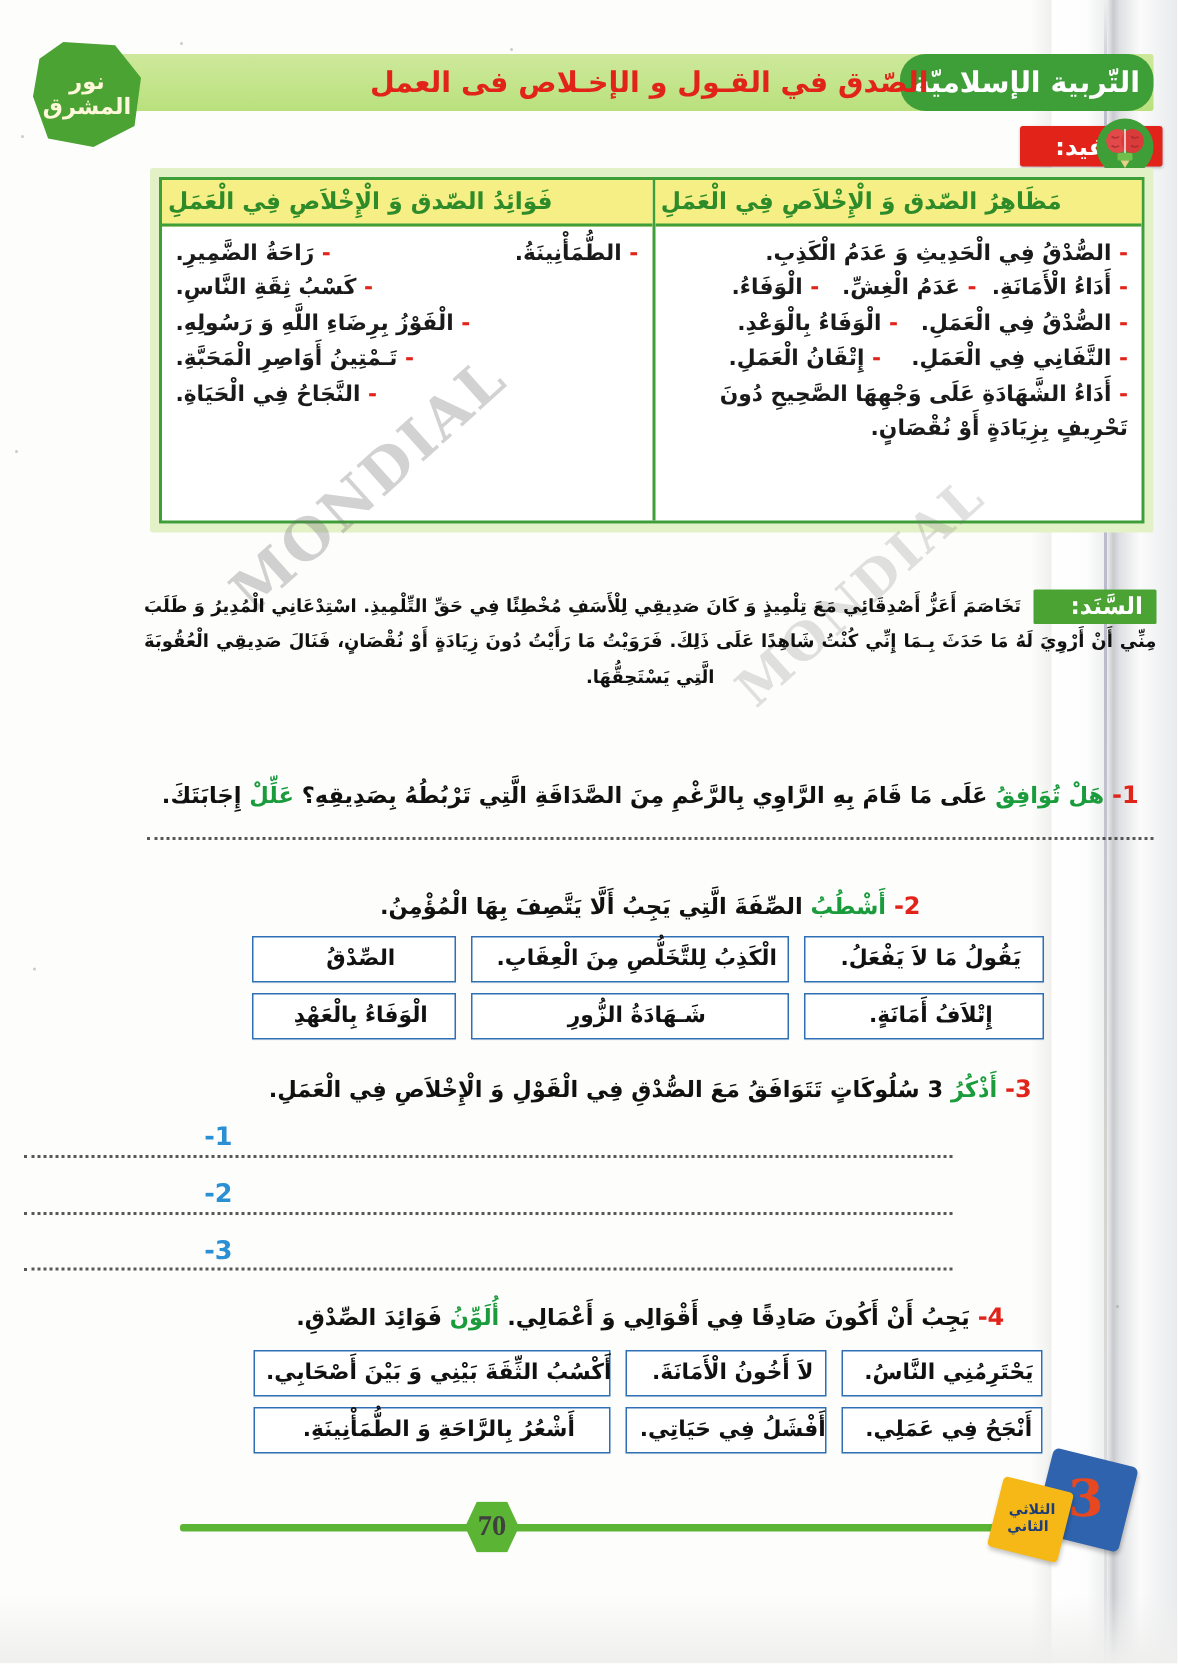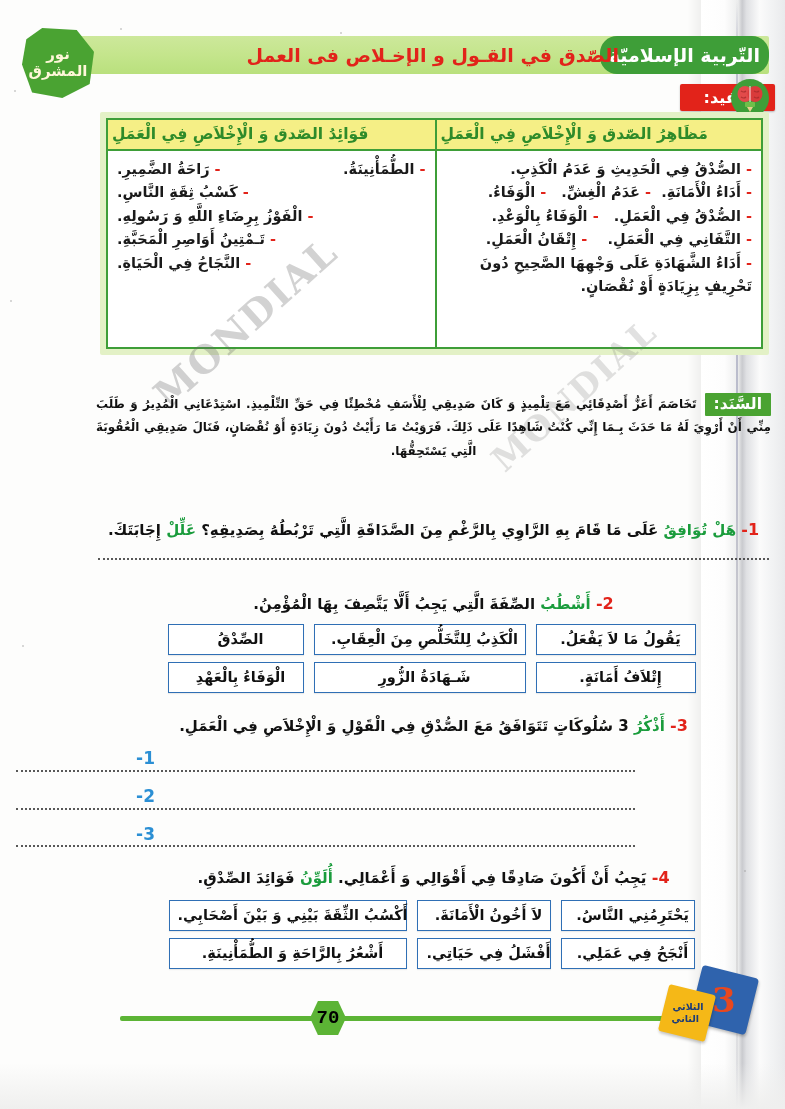--- a/index.html
+++ b/index.html
@@ -158,21 +158,21 @@
   #wm2 { left: 470px; top: 375px; font-size: 34px; color: rgba(120,120,120,.22); }
 
   
   .sanad {
     position: absolute; top: 393px; right: 14px; left: 96px;
   }
   .sanad-chip {
     float: right;
     background: #4aa332; color: #ffffff;
     font-size: 15.5px; font-weight: bold;
-    padding: 2px 9px 3px 9px;
+    padding: 2px 9px 3px 25px;
     margin-left: 8px;
     border-radius: 1px;
   }
   .sanad-text {
     font-size: 12px; font-weight: bold; color: #111111;
     line-height: 1.95;
     text-align: justify;
     text-align-last: center;
   }
 
@@ -217,25 +217,25 @@
   }
 
   
   .footer-rule {
     position: absolute; bottom: 88px; right: 96px; left: 120px;
     height: 5px; background: #5cb435; border-radius: 2px;
   }
   .page-num {
     position: absolute; bottom: 74px; left: 310px;
     width: 36px; height: 34px;
-    background: #5cb435; color: #000000;
+    background: #5cb435; color: #404040;
     font-size: 19px; font-weight: bold;
     display: flex; align-items: center; justify-content: center;
     clip-path: polygon(22% 0, 78% 0, 100% 50%, 78% 100%, 22% 100%, 0 50%);
-    font-family: Liberation Mono, monospace;
+    font-family: Liberation Serif, serif;
     margin-top: 16px;
   }
   .term-badge-wrap {
     position: absolute; bottom: 58px; right: 26px;
     width: 130px; height: 86px;
   }
   .badge-blue {
     position: absolute; right: 6px; top: 6px;
     width: 58px; height: 58px;
     background: #2f63ad;

